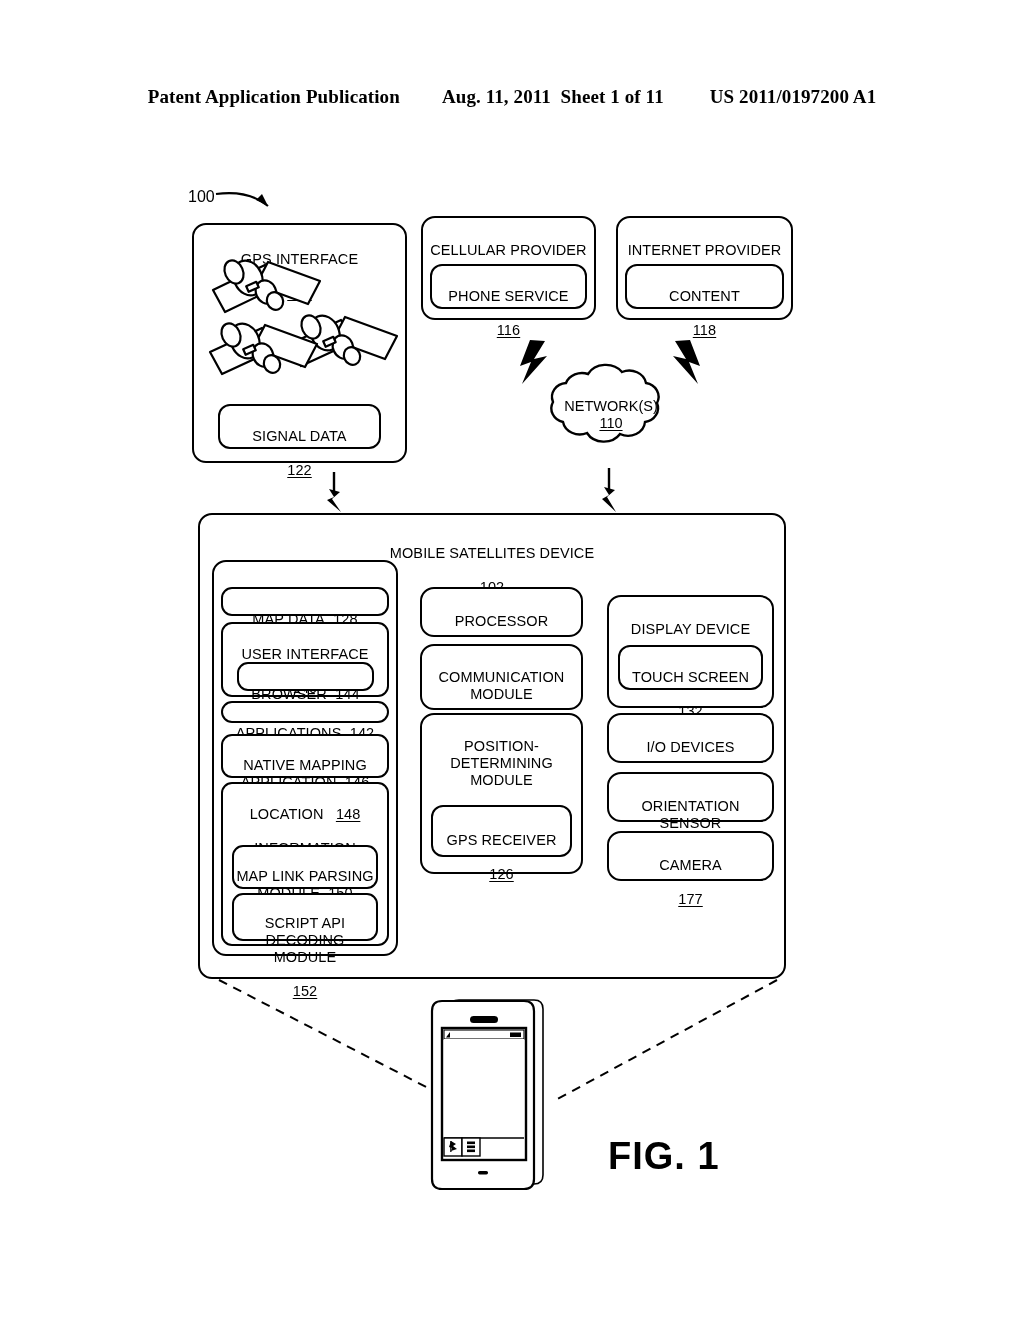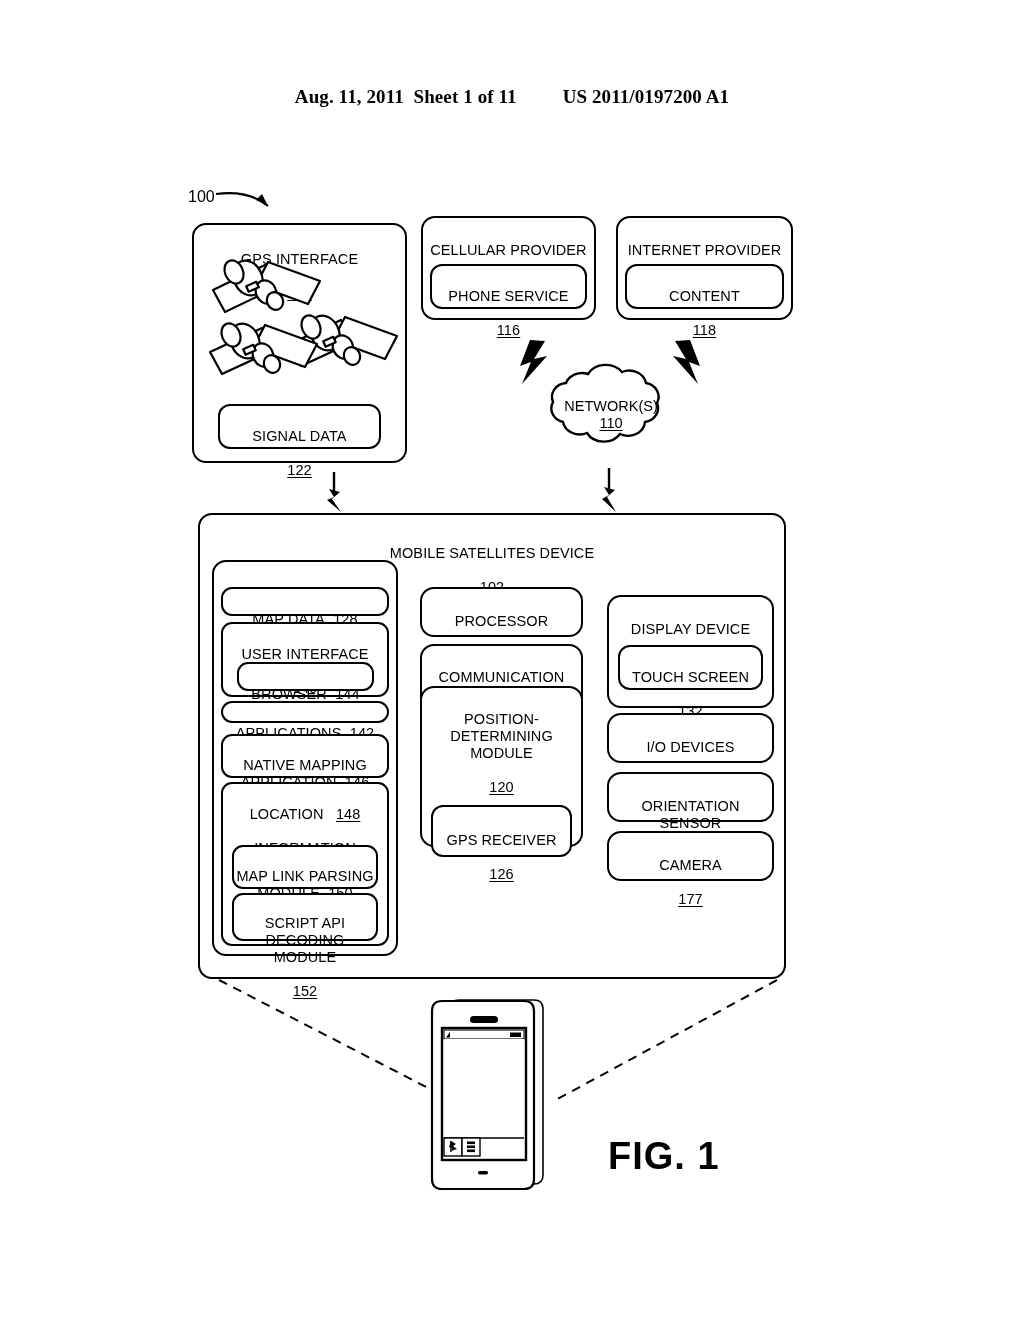--- a/index.html
+++ b/index.html
@@ -115,20 +115,21 @@
     left: 424px;
     top: 995px;
     width: 125px;
     height: 200px;
   }
 </style>
 </head>
 <body>
 
 <div id="page-header">
+  <span class="hdr-left">Patent Application Publication</span>
   <span class="hdr-mid">Aug. 11, 2011  Sheet 1 of 11</span>
   <span class="hdr-right">US 2011/0197200 A1</span>
 </div>
 
 <div id="lead100">100</div>
 
 <div class="pbox" style="left:192px; top:223px; width:215px; height:240px;">
   <div class="boxtext blabel" style="top:9px;">
     <span>GPS INTERFACE</span><br>
     <span class="ref">124</span>
@@ -321,21 +322,21 @@
 </div>
 
 <div class="pbox" style="left:420px; top:644px; width:163px; height:66px;">
   <div class="boxtext blabel" style="top:6px;">
     <span>COMMUNICATION
 MODULE</span><br>
     <span class="ref">108</span>
   </div>
 </div>
 
-<div class="pbox" style="left:420px; top:686px; width:163px; height:161px;">
+<div class="pbox" style="left:420px; top:713px; width:163px; height:161px;">
   <div class="boxtext blabel" style="top:6px;">
     <span>POSITION-
 DETERMINING
 MODULE</span><br>
     <span class="ref">120</span>
   </div>
 </div>
 <div class="pbox inner" style="left:431px; top:805px; width:141px; height:52px;">
   <div class="boxtext blabel" style="top:8px;">
     <span>GPS RECEIVER</span><br>

